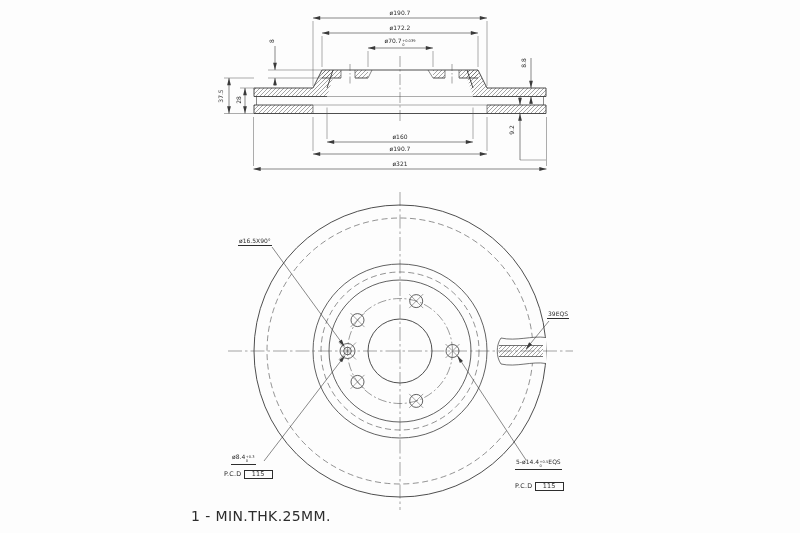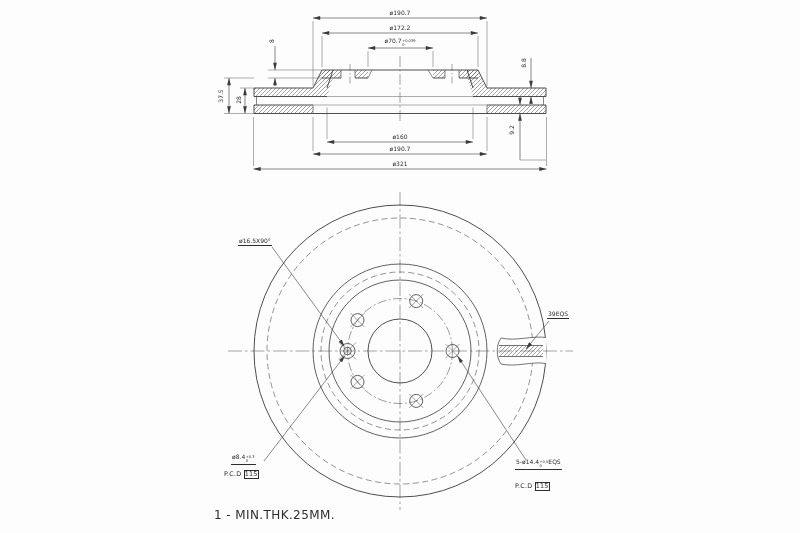--- a/index.html
+++ b/index.html
@@ -5,23 +5,23 @@
   html,body{margin:0;padding:0;background:#fff;}
   #stage{position:relative;width:800px;height:533px;background:#fdfdfd;overflow:hidden;
          font-family:"DejaVu Sans",sans-serif;color:#2d2d2d;}
   #geom{position:absolute;left:0;top:0;}
   .lbl{position:absolute;font-size:6px;line-height:1.1;white-space:nowrap;color:#2d2d2d;}
   .ctr{transform:translate(-50%,-50%);}
   .rot{transform:translate(-50%,-50%) rotate(-90deg);}
   .und{border-bottom:0.9px solid #2d2d2d;padding:0 1px 0.5px 1px;}
   .tol{display:inline-flex;flex-direction:column;font-size:3.6px;line-height:1.05;
        vertical-align:1px;margin-left:0.6px;}
-  .box{display:inline-block;border:0.9px solid #2d2d2d;padding:0 0;margin-left:2.5px;}
+  .box{display:inline-block;border:0.9px solid #2d2d2d;padding:0 7px;margin-left:2.5px;}
   .pcd{font-size:6.4px;letter-spacing:0.2px;}
-  .note{font-size:12px;letter-spacing:0.4px;margin-left:23px;}
+  .note{font-size:14px;letter-spacing:0.4px;}
 </style>
 </head>
 <body>
 
 <div id="stage">
 
   <svg id="geom" width="800" height="533" viewBox="0 0 800 533">
     <defs>
       <pattern id="h" width="4" height="4" patternUnits="userSpaceOnUse">
         <path d="M0,4 L4,0" stroke="#5a5a5a" stroke-width="0.55"></path>

